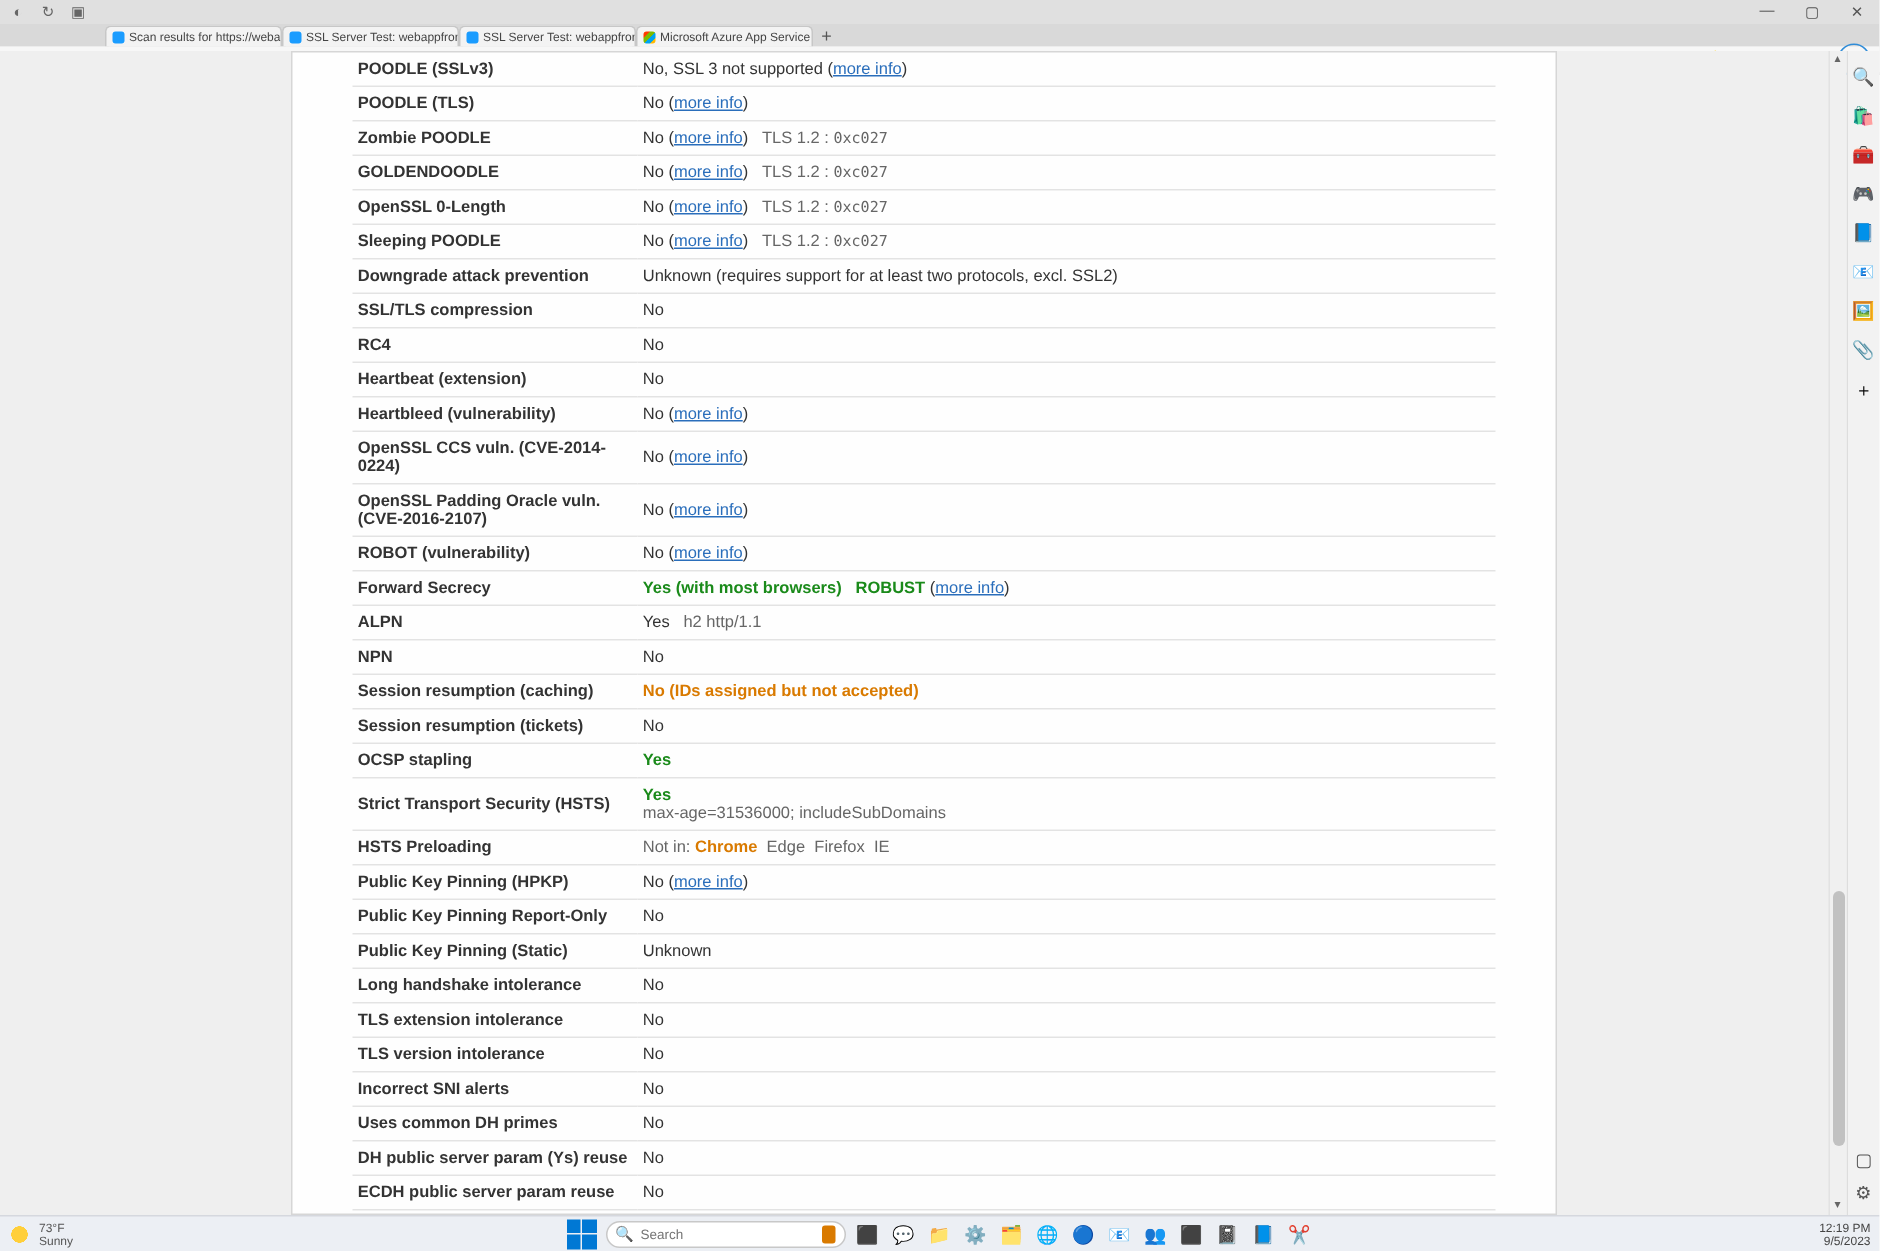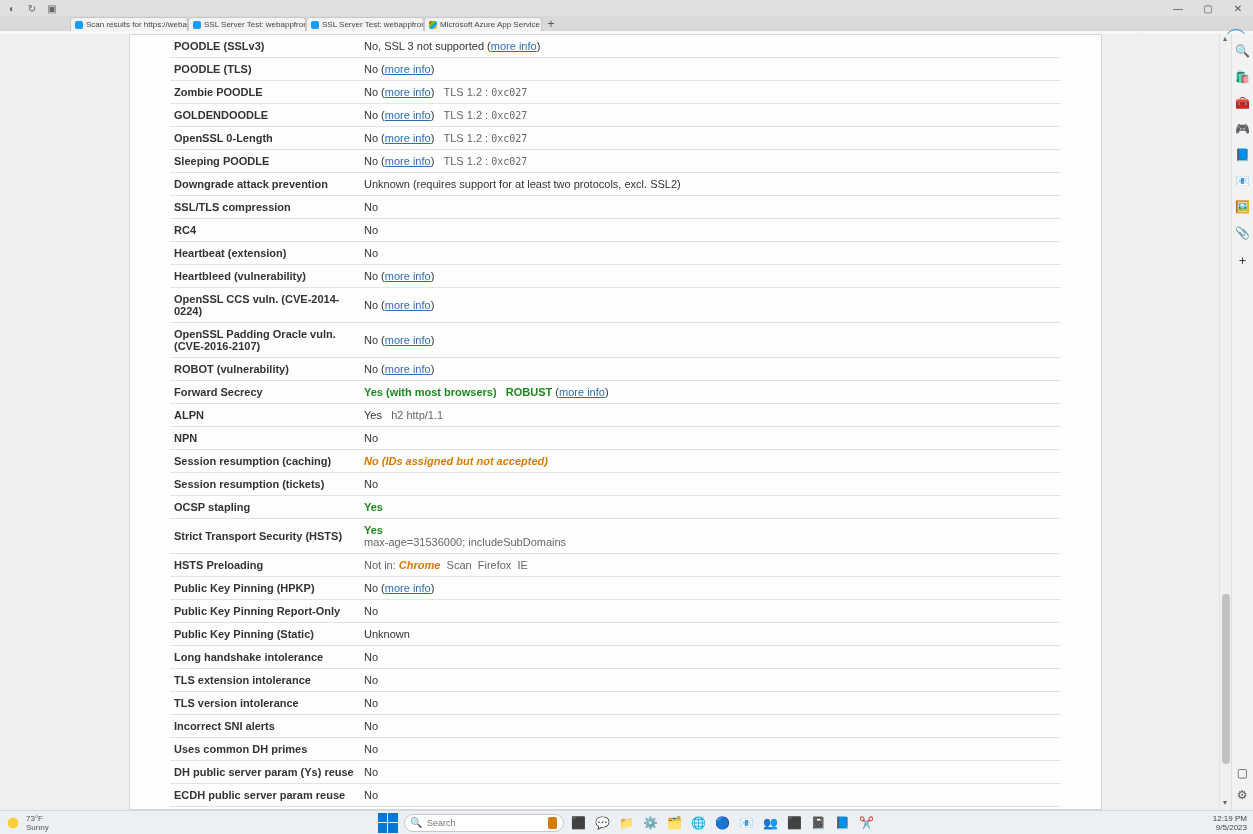--- a/index.html
+++ b/index.html
@@ -34,37 +34,37 @@
 .edge-sidebar .bot-icons span{font-size:12px;color:#555;}
 
 
 .viewport { position:absolute; top:34px; left:0; right:22px; bottom:24px; background:#efefef; overflow:hidden;}
 .scroll-track { position:absolute; right:0; top:0; bottom:0; width:12px; background:#f0f0f0; border-left:1px solid #e2e2e2;}
 .scroll-thumb { position:absolute; right:1px; width:8px; background:#c1c1c1; border-radius:4px;}
 .scroll-arrow-up,.scroll-arrow-down{position:absolute;right:1px;width:10px;height:12px;font-size:8px;color:#666;text-align:center;}
 .scroll-arrow-up{top:0}.scroll-arrow-down{bottom:0}
 
 .page-outer { width:100%; height:100%; display:flex; justify-content:center; overflow:hidden;}
-.page-card { width:973px; background:#fefefe; border:1px solid #d6d6d6; margin-top:0; position:relative; padding-bottom:30px;}
+.page-card { width:844px; background:#fefefe; border:1px solid #d6d6d6; margin-top:0; position:relative; padding-bottom:30px;}
 .page-card::before,.page-card::after{content:"";position:absolute;top:0;bottom:0;width:40px;}
 .page-card::before{left:0;border-right:0}
 .page-card::after{right:0;}
 .inner-pad { padding: 0 40px; }
 
 
 table.detail { width:100%; border-collapse:collapse; font-size:11px;}
 table.detail tr { border-bottom:1px solid #e3e3e3;}
 table.detail td { padding:5px 4px; vertical-align:middle; color:#333;}
 table.detail td.label { width:190px; font-weight:700; color:#333; font-size:11px;}
 a.more { color:#2a6ebb; text-decoration:underline;}
 .code { font-family: Consolas, monospace; font-size:10px; color:#666;}
 .meta { color:#666; font-size:11px;}
 .green { color:#1a8a1a; font-weight:700;}
 .greenlabel { color:#1a8a1a; font-weight:700;}
-.orange { color:#d97a00; font-weight:700;font-style:italic;}
+.orange { color:#d97a00; font-weight:700;}
 .orangelabel { color:#d97a00; font-weight:700;}
 
 
 .taskbar { position:absolute; left:0; right:0; bottom:0; height:24px; background:#eceff4; border-top:1px solid #d5d8de; display:flex; align-items:center;}
 .weather { display:flex; align-items:center; gap:6px; padding-left:6px;}
 .weather .sun{width:14px;height:14px;background:radial-gradient(circle,#ffcf3a 55%,transparent 56%);border-radius:50%;}
 .weather .txt{display:flex;flex-direction:column;line-height:9px;}
 .weather .txt span{font-size:8px;color:#555;}
 .task-center { position:absolute; left:50%; transform:translateX(-50%); display:flex; align-items:center; gap:6px;}
 .start-btn { width:20px;height:20px;display:grid;grid-template-columns:1fr 1fr;grid-template-rows:1fr 1fr;gap:1px;}
@@ -236,21 +236,21 @@
               <tr>
                 <td class="label greenlabel">OCSP stapling</td>
                 <td><span class="green">Yes</span></td>
               </tr>
               <tr>
                 <td class="label greenlabel">Strict Transport Security (HSTS)</td>
                 <td><span class="green">Yes</span><br><span class="meta">max-age=31536000; includeSubDomains</span></td>
               </tr>
               <tr>
                 <td class="label ">HSTS Preloading</td>
-                <td><span style="color:#666">Not in:</span> <span class="orange">Chrome</span>&nbsp;&nbsp;<span style="color:#666">Scan</span>&nbsp;&nbsp;<span style="color:#666">Firefox</span>&nbsp;&nbsp;<span style="color:#666">IE</span></td>
+                <td><span style="color:#666">Not in:</span> <span class="orange">Chrome</span>&nbsp;&nbsp;<span style="color:#666">Edge</span>&nbsp;&nbsp;<span style="color:#666">Firefox</span>&nbsp;&nbsp;<span style="color:#666">IE</span></td>
               </tr>
               <tr>
                 <td class="label ">Public Key Pinning (HPKP)</td>
                 <td>No (<a href="#" class="more">more info</a>)</td>
               </tr>
               <tr>
                 <td class="label ">Public Key Pinning Report-Only</td>
                 <td>No</td>
               </tr>
               <tr>

